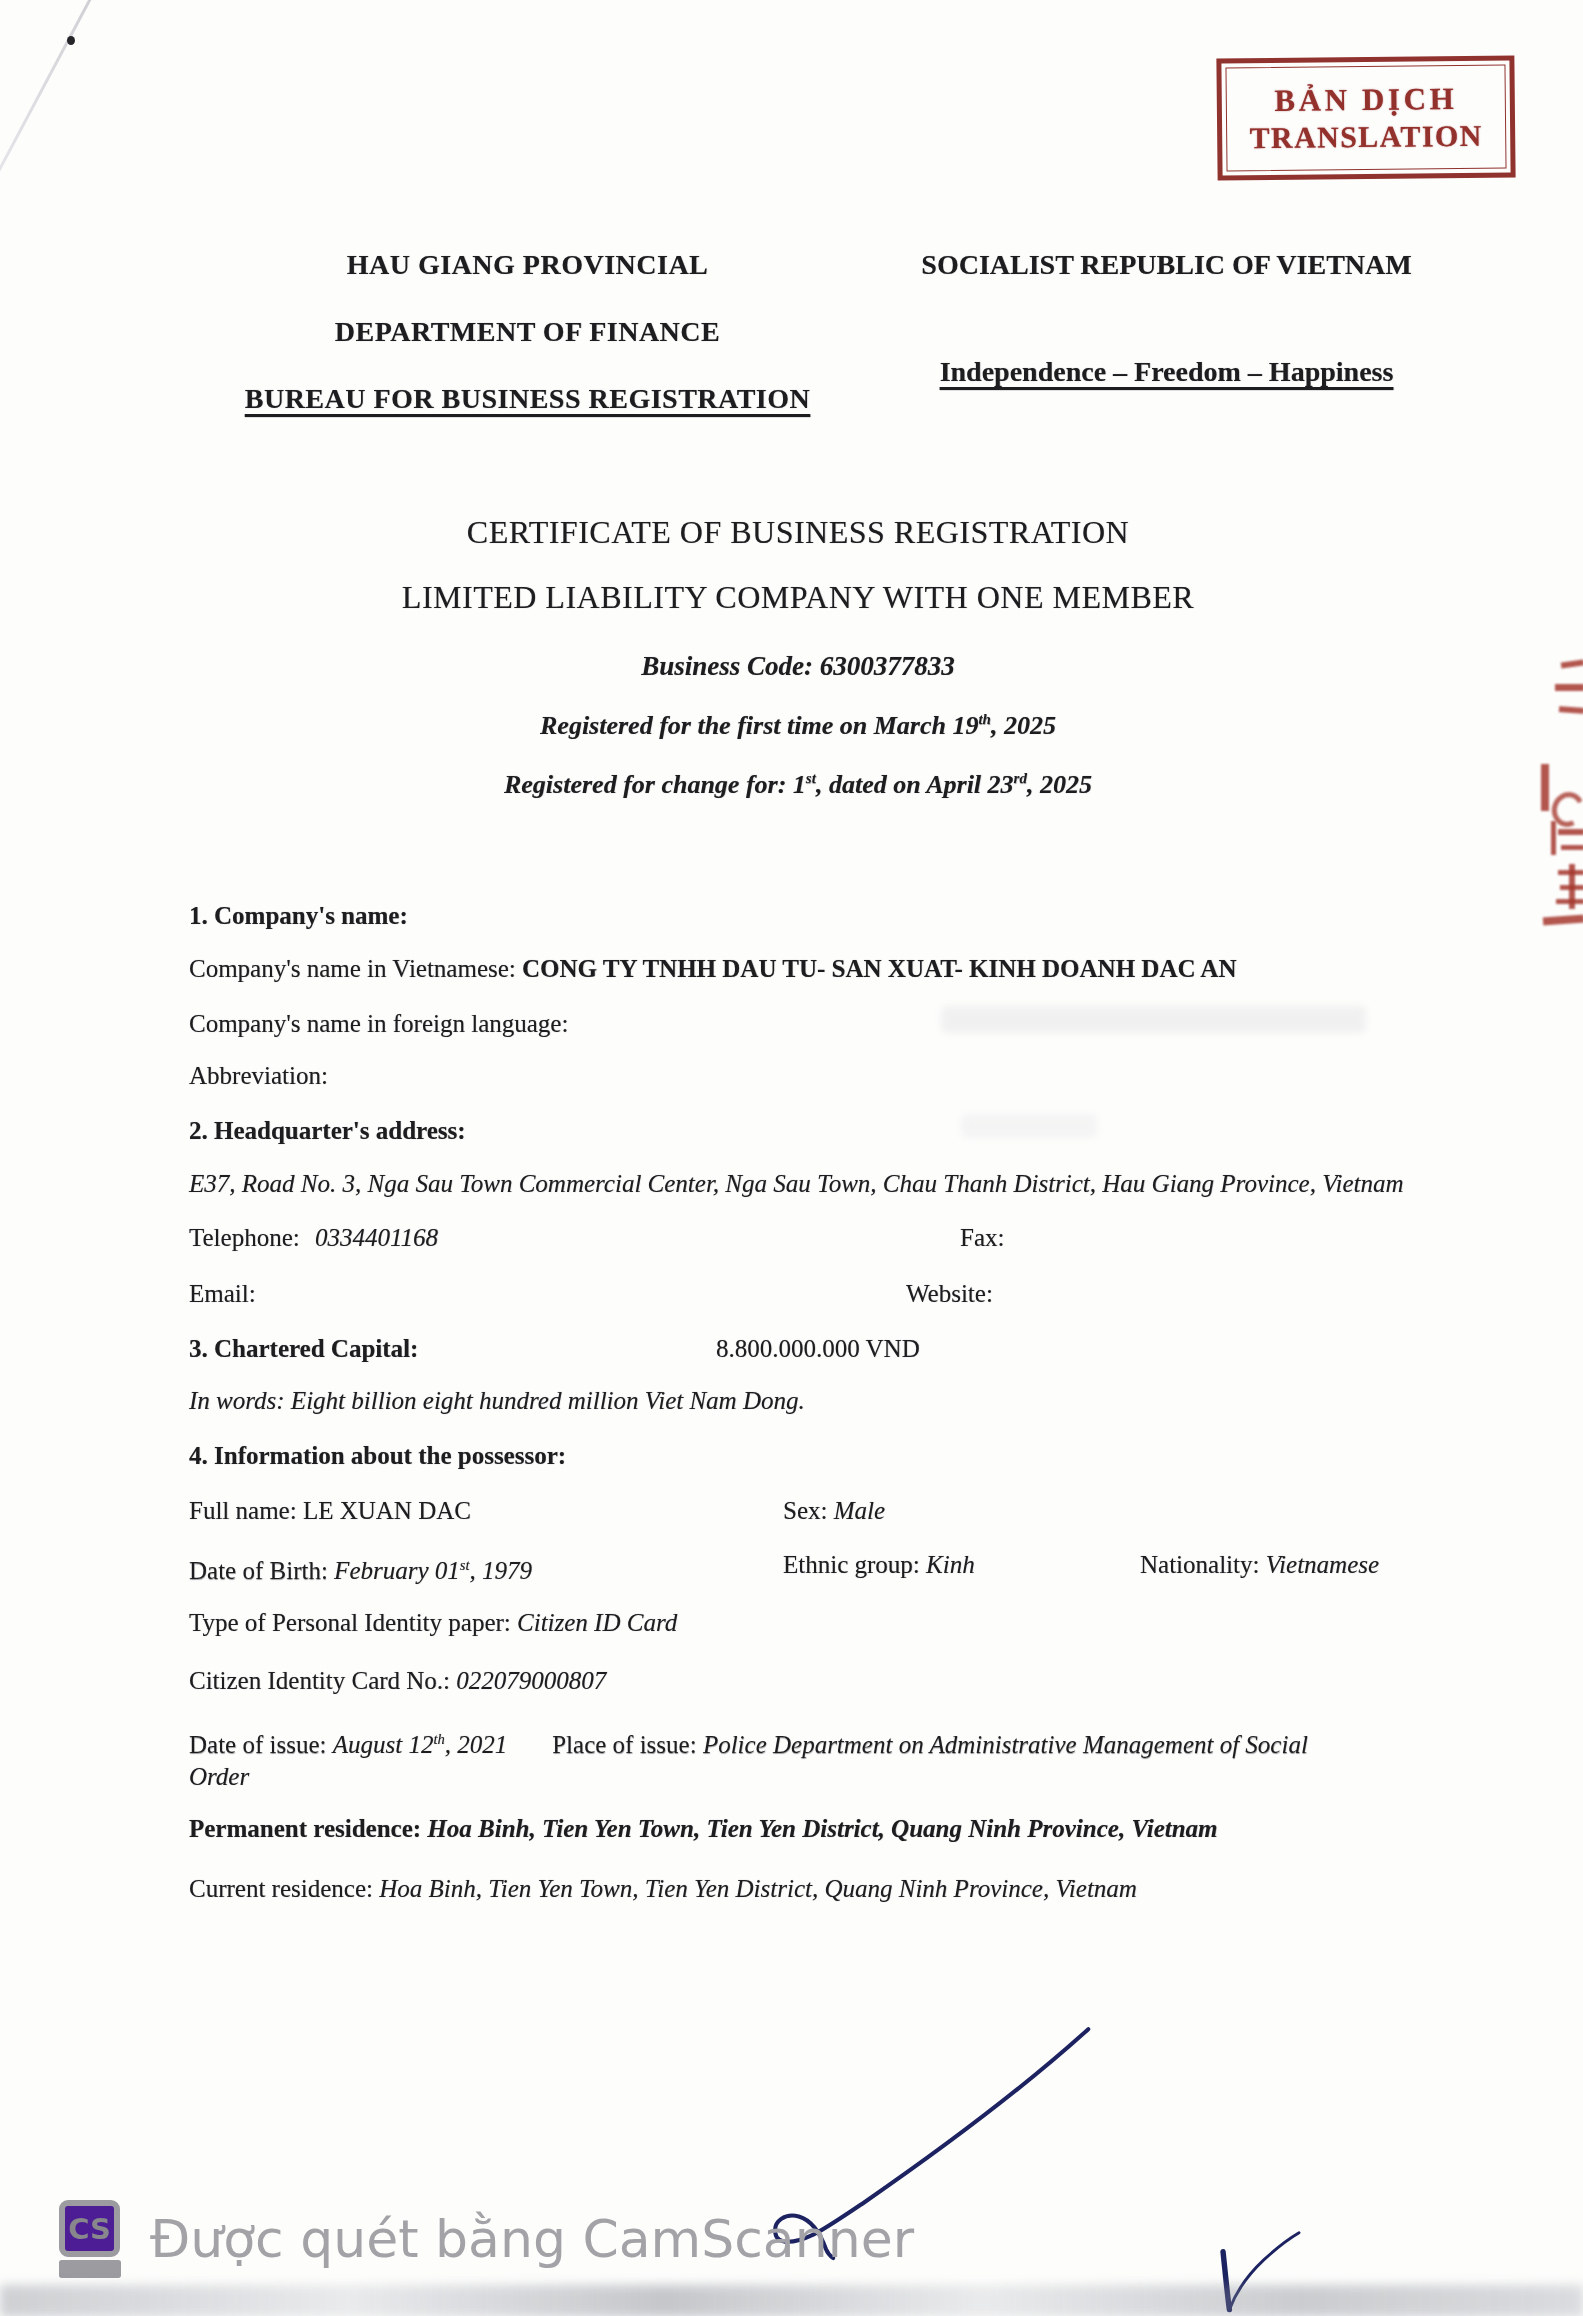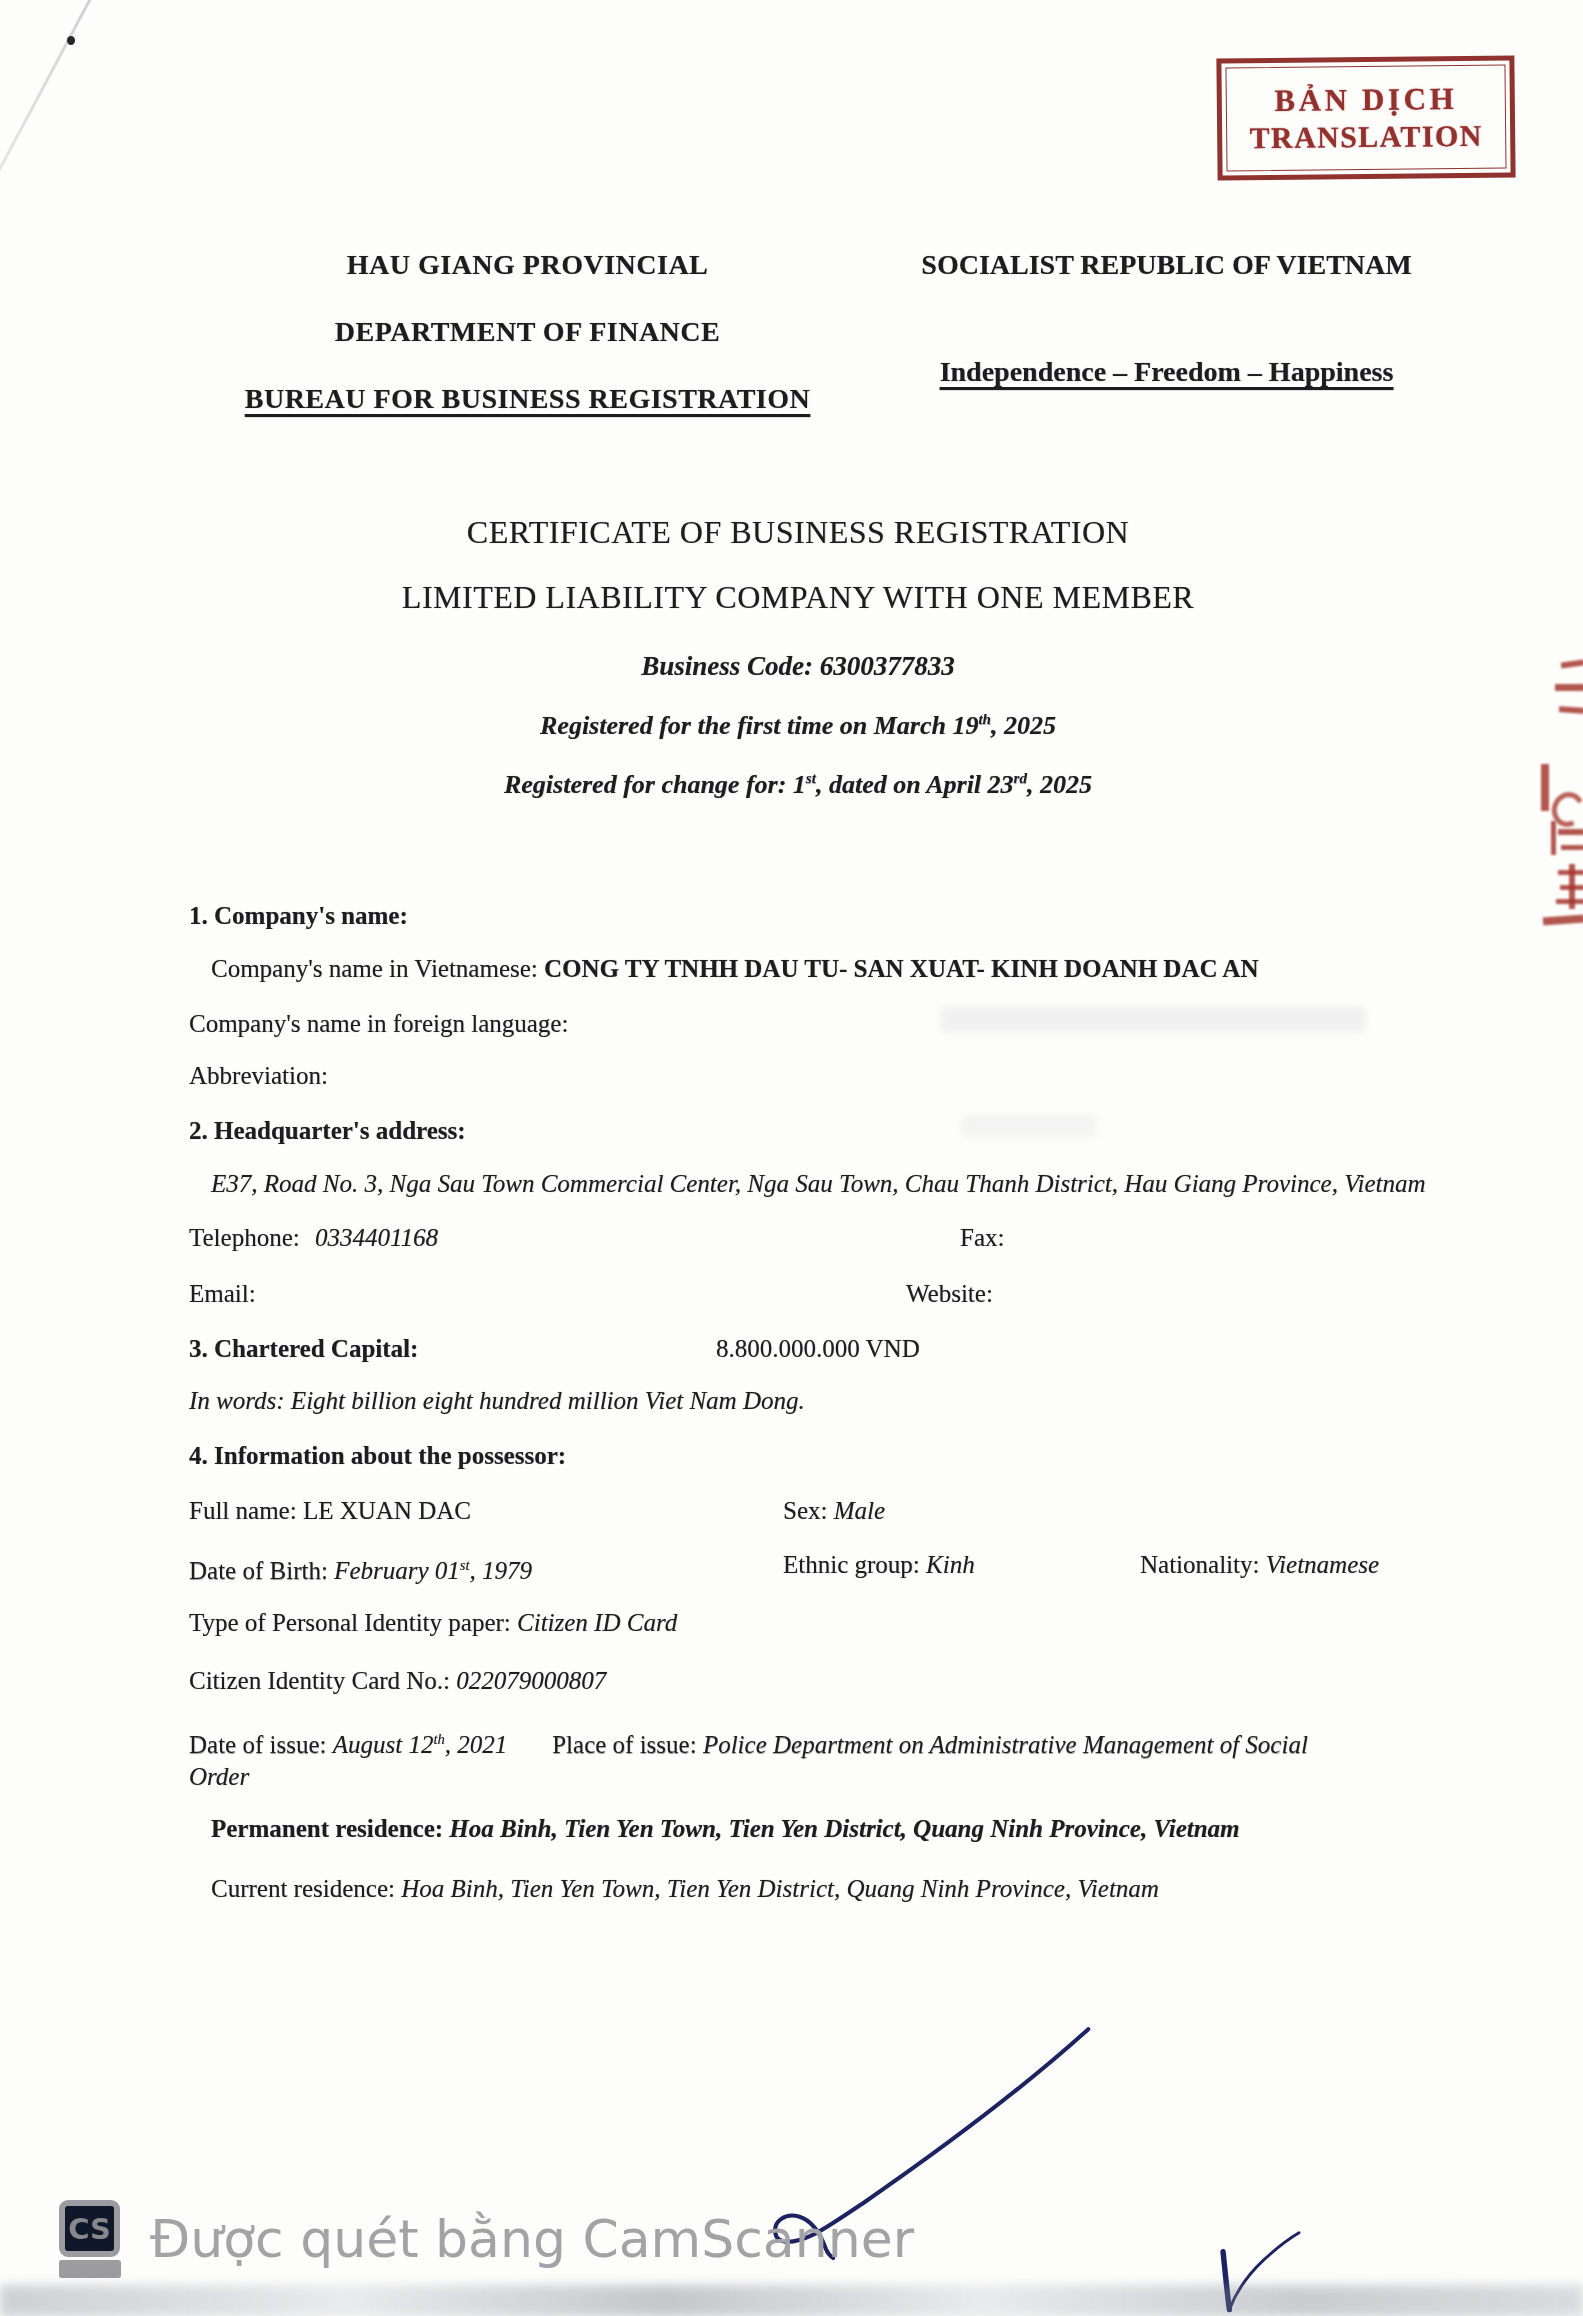--- a/index.html
+++ b/index.html
@@ -5,21 +5,21 @@
   html,body{margin:0;padding:0;background:#ffffff;}
   body{width:1584px;height:2317px;overflow:hidden;}
   .page{position:absolute;left:0;top:0;width:1584px;height:2317px;background:#fdfdfc;overflow:hidden;
         font-family:"Liberation Serif","DejaVu Serif",serif;color:#1d1d20;}
   .txt{text-shadow:0.3px 0.3px 0.9px rgba(25,25,30,0.45);}
   .abs{position:absolute;}
   .b{font-weight:bold;}
   .it{font-style:italic;}
   .bi{font-weight:bold;font-style:italic;}
   sup{font-size:0.58em;}
-  .nowrap{white-space:nowrap;margin-left:22px;}
+  .nowrap{white-space:nowrap;}
 
   
   .hdr-left{left:208px;top:249px;width:639px;text-align:center;font-size:28px;font-weight:bold;letter-spacing:0.5px;}
   .hdr-left .hl{position:absolute;left:0;width:100%;}
   .hdr-right{left:894px;top:249px;width:545px;text-align:center;font-size:28px;font-weight:bold;}
   .hdr-right .hl{position:absolute;left:0;width:100%;}
   .u{text-decoration:underline;text-decoration-thickness:2.7px;text-underline-offset:6.3px;}
 
   
   .ttl{left:192px;width:1212px;text-align:center;}
@@ -52,21 +52,21 @@
              filter:blur(0.9px);opacity:0.8;}
   .bottom-blur{left:0;top:2285px;width:1584px;height:32px;
       background:linear-gradient(90deg,rgba(128,133,143,0.38),rgba(165,170,180,0.22) 22%,
       rgba(118,123,133,0.42) 42%,rgba(158,163,173,0.20) 62%,rgba(125,130,140,0.40) 82%,rgba(140,145,155,0.30));
       filter:blur(5.4px);}
 
   
   .wm{left:59px;top:2200px;display:flex;align-items:center;gap:29px;}
   .cs-logo{position:relative;width:62px;height:78px;}
   .cs-frame{position:absolute;left:0;top:0;width:49px;height:45px;border:6.3px solid #9b9ba0;border-radius:9px;
-            background:#0f172a;display:flex;align-items:center;justify-content:center;}
+            background:#4c1d95;display:flex;align-items:center;justify-content:center;}
   .cs-text{font-family:"DejaVu Sans","Liberation Sans",sans-serif;font-weight:bold;font-size:29px;color:#87878c;}
   .cs-base{position:absolute;left:0;top:60px;width:62px;height:18px;background:#9b9ba0;border-radius:2.7px;}
   .wm-label{font-family:"DejaVu Sans","Liberation Sans",sans-serif;font-size:52px;color:#a3a3a7;white-space:nowrap;}
 
   .ink{position:absolute;left:0;top:0;pointer-events:none;}
 </style>
 </head>
 <body>
 
 <div class="page">

